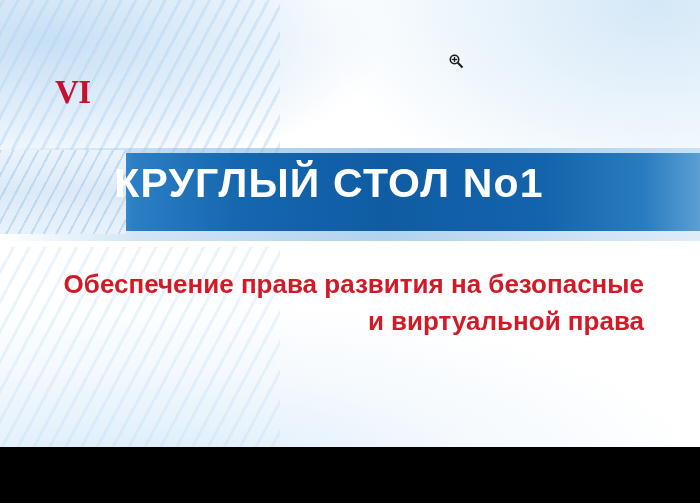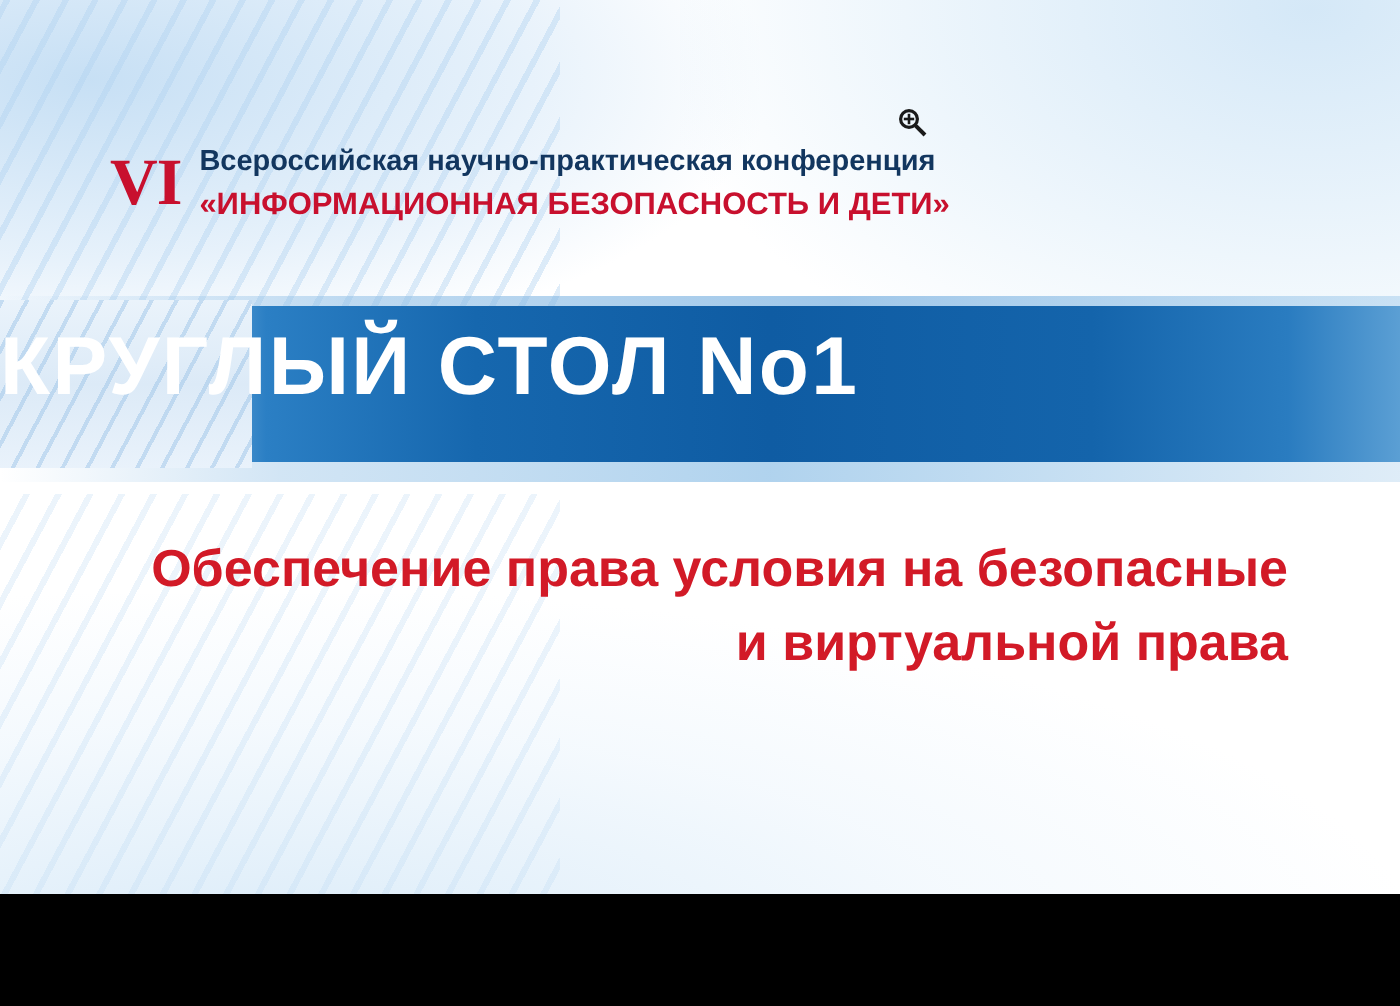--- a/index.html
+++ b/index.html
@@ -187,21 +187,21 @@
     white-space: nowrap;
     margin-top: 3px;
   }
 
   
   .band-headline {
     position: absolute;
     left: 0;
     top: 160px;
     width: 658px;
-    text-align: left;
+    text-align: center;
     font-family: "Liberation Sans", sans-serif;
     font-size: 41px;
     font-weight: bold;
     color: #ffffff;
     letter-spacing: 1.2px;
     line-height: 1.15;
     white-space: nowrap;
   }
 
   
@@ -241,30 +241,26 @@
   <div class="bg-bl-stripes"></div>
 
   <div class="band-top-edge"></div>
   <div class="band"></div>
   <div class="band-bottom-edge"></div>
   <div class="left-block"></div>
   <div class="left-block-stripes"></div>
 
   <div class="header">
     <div class="roman">VI</div>
-    <div class="header-texts">
-      <div class="conf-line">Всероссийская научно-практическая конференция</div>
-      <div class="conf-title">«ИНФОРМАЦИОННАЯ БЕЗОПАСНОСТЬ И ДЕТИ»</div>
-    </div>
   </div>
 
   <div class="band-headline">КРУГЛЫЙ СТОЛ No1</div>
 
   <div class="subject">
-    <div>Обеспечение права условия на безопасные</div>
+    <div>Обеспечение права развития на безопасные</div>
     <div>и виртуальной права</div>
   </div>
 
   <div class="cursor">
     <svg width="16" height="16" viewBox="0 0 16 16" aria-hidden="true">
       <circle cx="6.5" cy="6.5" r="4.2" fill="none" stroke="#1a1a1a" stroke-width="1.6"></circle>
       <line x1="3.9" y1="6.5" x2="9.1" y2="6.5" stroke="#1a1a1a" stroke-width="1.3"></line>
       <line x1="6.5" y1="3.9" x2="6.5" y2="9.1" stroke="#1a1a1a" stroke-width="1.3"></line>
       <line x1="9.8" y1="9.8" x2="14.5" y2="14.5" stroke="#1a1a1a" stroke-width="2"></line>
     </svg>

